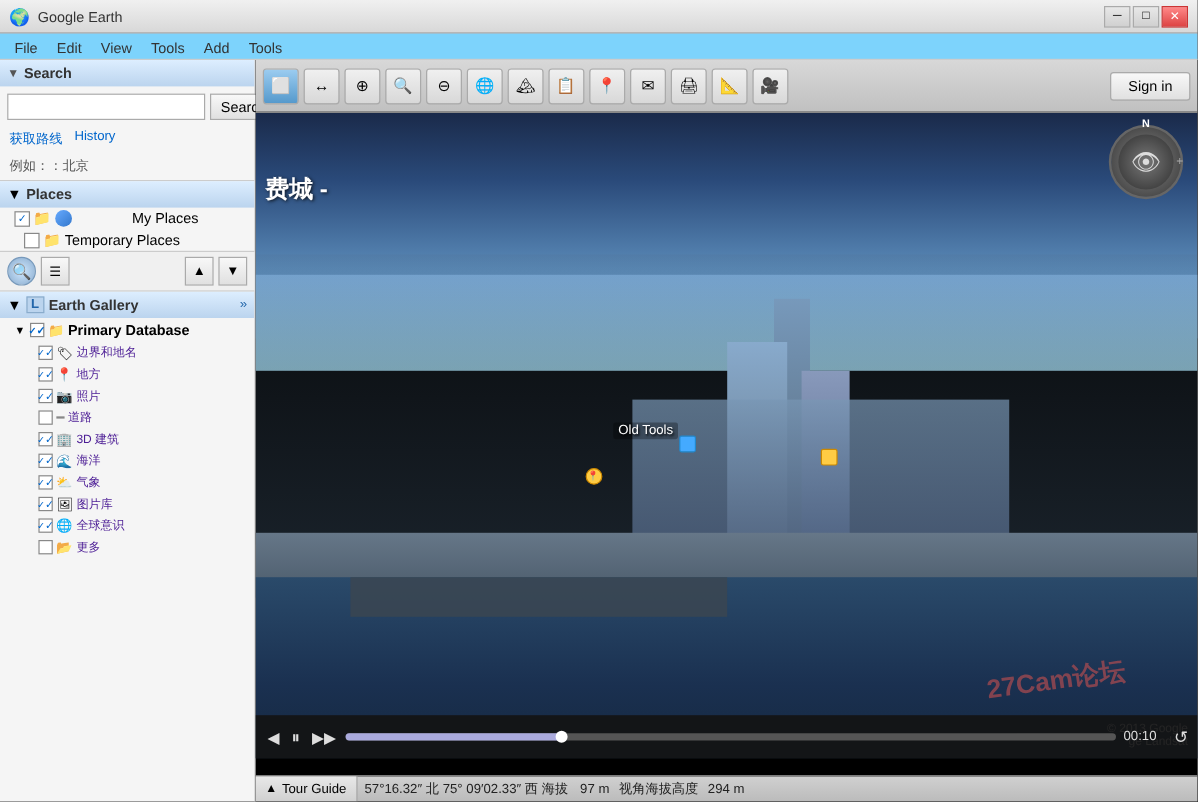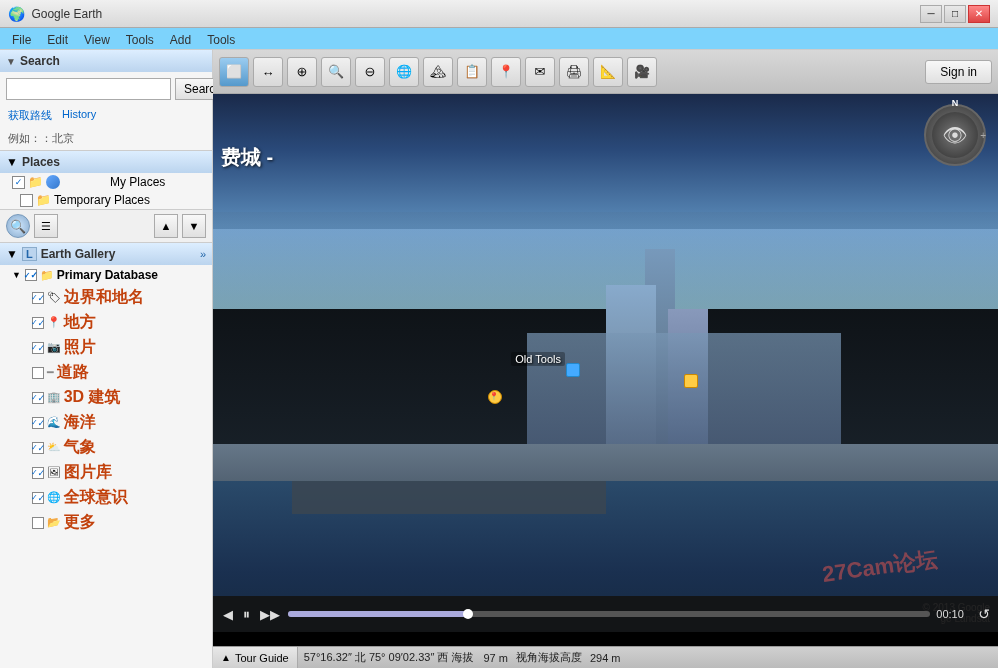--- a/index.html
+++ b/index.html
@@ -51,21 +51,21 @@
     #layer-toolbar { display: flex; align-items: center; padding: 4px 6px; gap: 4px; border-bottom: 1px solid #ccc; background: #f0f0f0; }
     .toolbar-btn { width: 22px; height: 22px; background: linear-gradient(to bottom, #f8f8f8, #e0e0e0); border: 1px solid #aaa; display: flex; align-items: center; justify-content: center; cursor: pointer; font-size: 11px; }
 
     
     #gallery-section { flex: 1; overflow-y: auto; }
     #gallery-header { background: linear-gradient(to bottom, #ddeeff, #bbd4ee); padding: 4px 6px; display: flex; align-items: center; cursor: pointer; }
     .layer-header { display: flex; align-items: center; padding: 3px 4px 3px 12px; font-weight: bold; font-size: 12px; cursor: pointer; }
     .layer-row { display: flex; align-items: center; padding: 2px 4px 2px 18px; cursor: pointer; }
     .cb { width: 12px; height: 12px; border: 1px solid #888; background: white; margin-right: 3px; flex-shrink: 0; display: flex; align-items: center; justify-content: center; font-size: 8px; }
     .cb.checked::after { content: '✓'; color: #0066cc; font-size: 9px; }
-    .layer-label { font-size: 16px; color: #c2410c; font-weight: bold; }
+    .layer-label { font-size: 10px; color: #4c1d95; }
 
     
     #map-area { flex: 1; position: relative; overflow: hidden; background: #000; }
 
     
     #top-toolbar { position: absolute; top: 0; left: 0; right: 0; height: 44px; background: linear-gradient(to bottom, #d8d8d8, #c0c0c0); border-bottom: 1px solid #aaa; display: flex; align-items: center; padding: 0 6px; gap: 4px; z-index: 10; }
     .map-btn { width: 30px; height: 30px; background: linear-gradient(to bottom, #f0f0f0, #d8d8d8); border: 1px solid #aaa; border-radius: 3px; display: flex; align-items: center; justify-content: center; cursor: pointer; font-size: 13px; }
     .map-btn.active { background: linear-gradient(to bottom, #9bccf0, #5599cc); }
     .signin-btn { margin-left: auto; padding: 4px 14px; background: linear-gradient(to bottom, #f8f8f8, #e0e0e0); border: 1px solid #aaa; border-radius: 3px; cursor: pointer; font-size: 12px; }
 

